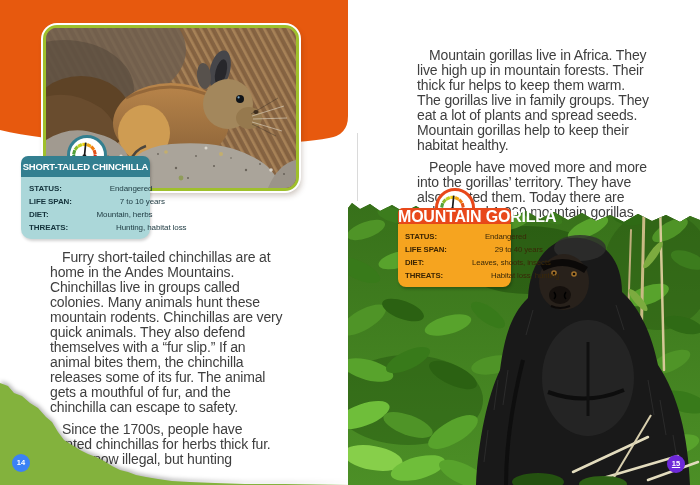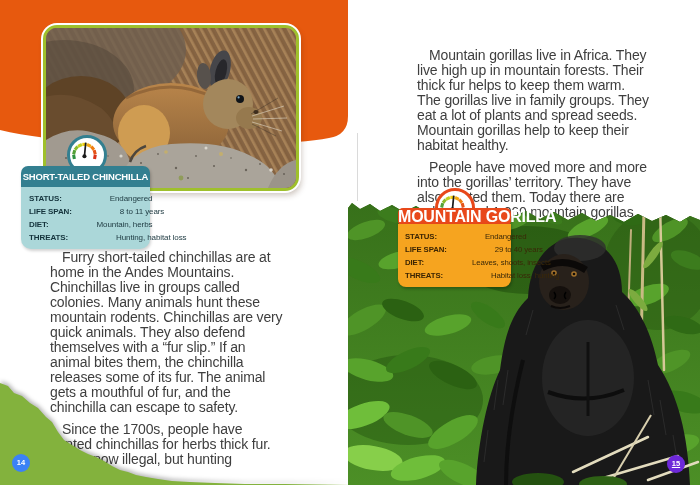--- a/index.html
+++ b/index.html
@@ -20,21 +20,21 @@
     background:#fff;box-sizing:content-box;
   }
   .gauge svg{display:block;width:34px;height:34px;}
   .gauge.teal{left:67px;top:135px;border:3px solid #337f90;z-index:2;}
   .gauge.orange{left:435px;top:188px;border:3px solid #e8481a;z-index:2;}
   .factbox{position:absolute;z-index:3;}
   .factbox .fb-header{
     color:#fff;font-weight:bold;text-align:center;white-space:nowrap;
     box-shadow:1px 2px 3px rgba(0,0,0,.22);
   }
-  .factbox.teal{left:21px;top:166px;width:129px;}
+  .factbox.teal{left:21px;top:156px;width:129px;}
   .factbox.teal .fb-header{
     background:#337f90;height:21px;line-height:21px;font-size:9.5px;
     letter-spacing:-0.2px;border-radius:7px 7px 0 0;
   }
   .factbox.teal .fb-body{
     background:#abd7d9;border-radius:0 0 10px 10px;padding:7px 4px 7px 8px;
     box-shadow:1px 2px 3px rgba(0,0,0,.18);
   }
   .factbox.orange{left:398px;top:208px;width:113px;}
   .factbox.orange .fb-header{
@@ -179,21 +179,21 @@
         <line x1="20" y1="24.5" x2="21.5" y2="8.5" stroke="#1a1a1a" stroke-width="2"></line>
         <circle cx="20" cy="24.5" r="2.4" fill="#1a1a1a"></circle>
       </g>
     </svg>
   </div>
 
   <div class="factbox teal">
     <div class="fb-header">SHORT-TAILED CHINCHILLA</div>
     <div class="fb-body">
       <div class="fb-row"><span class="fb-label">STATUS:</span><span class="fb-value">Endangered</span></div>
-      <div class="fb-row"><span class="fb-label">LIFE SPAN:</span><span class="fb-value">8 to 11 years</span></div>
+      <div class="fb-row"><span class="fb-label">LIFE SPAN:</span><span class="fb-value">7 to 10 years</span></div>
       <div class="fb-row"><span class="fb-label">DIET:</span><span class="fb-value">Mountain, herbs</span></div>
       <div class="fb-row"><span class="fb-label">THREATS:</span><span class="fb-value">Hunting, habitat loss</span></div>
     </div>
   </div>
 
   <div class="textblock left">
     <p>Furry short-tailed chinchillas are at home in the Andes Mountains. Chinchillas live in groups called colonies. Many animals hunt these mountain rodents. Chinchillas are very quick animals. They also defend themselves with a “fur slip.” If an animal bites them, the chinchilla releases some of its fur. The animal gets a mouthful of fur, and the chinchilla can escape to safety.</p>
     <p>Since the 1700s, people have hunted chinchillas for herbs thick fur. This is now illegal, but hunting continues.</p>
   </div>
 

